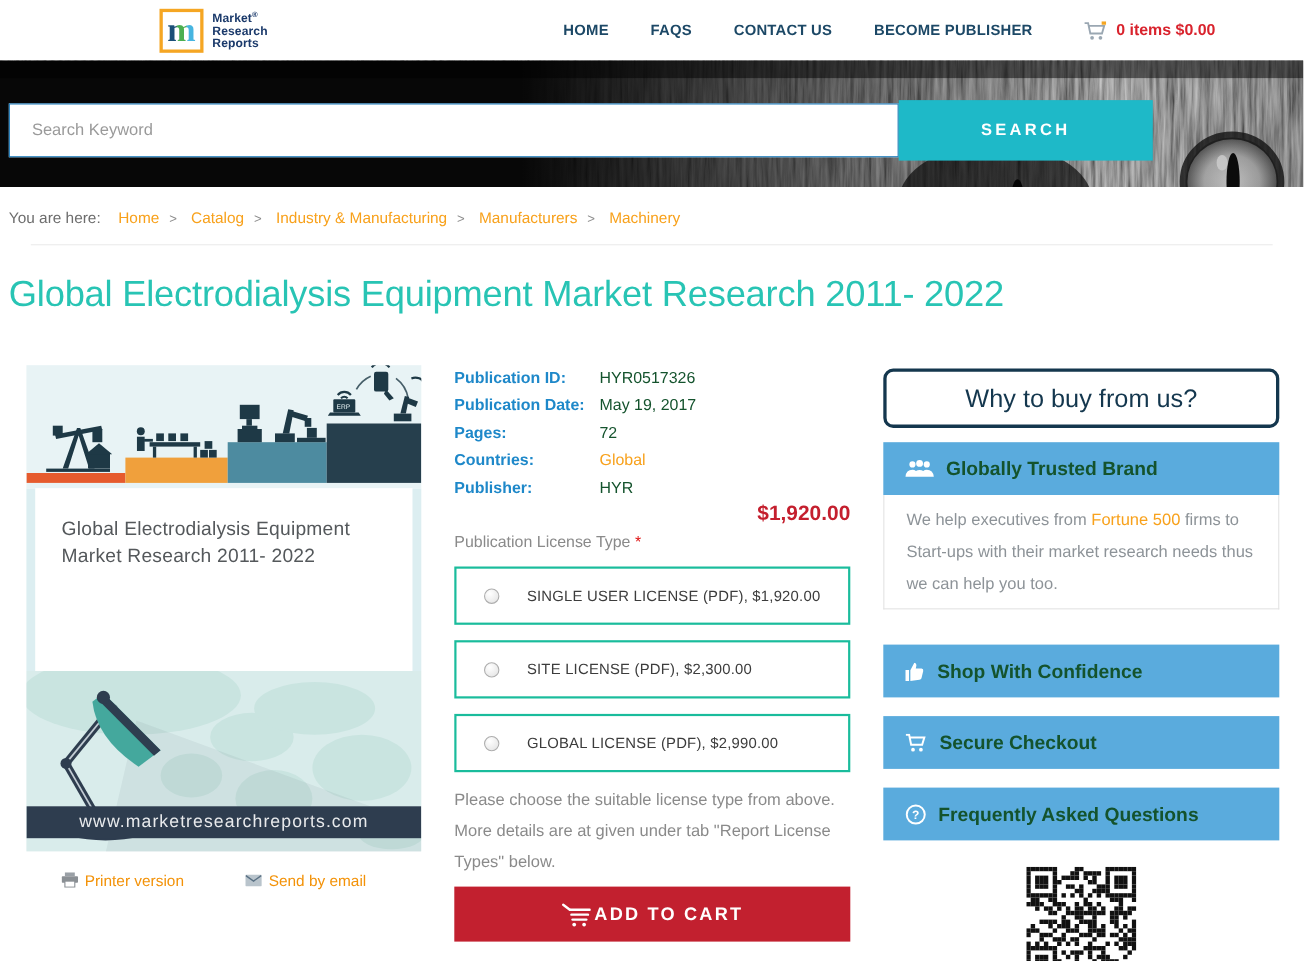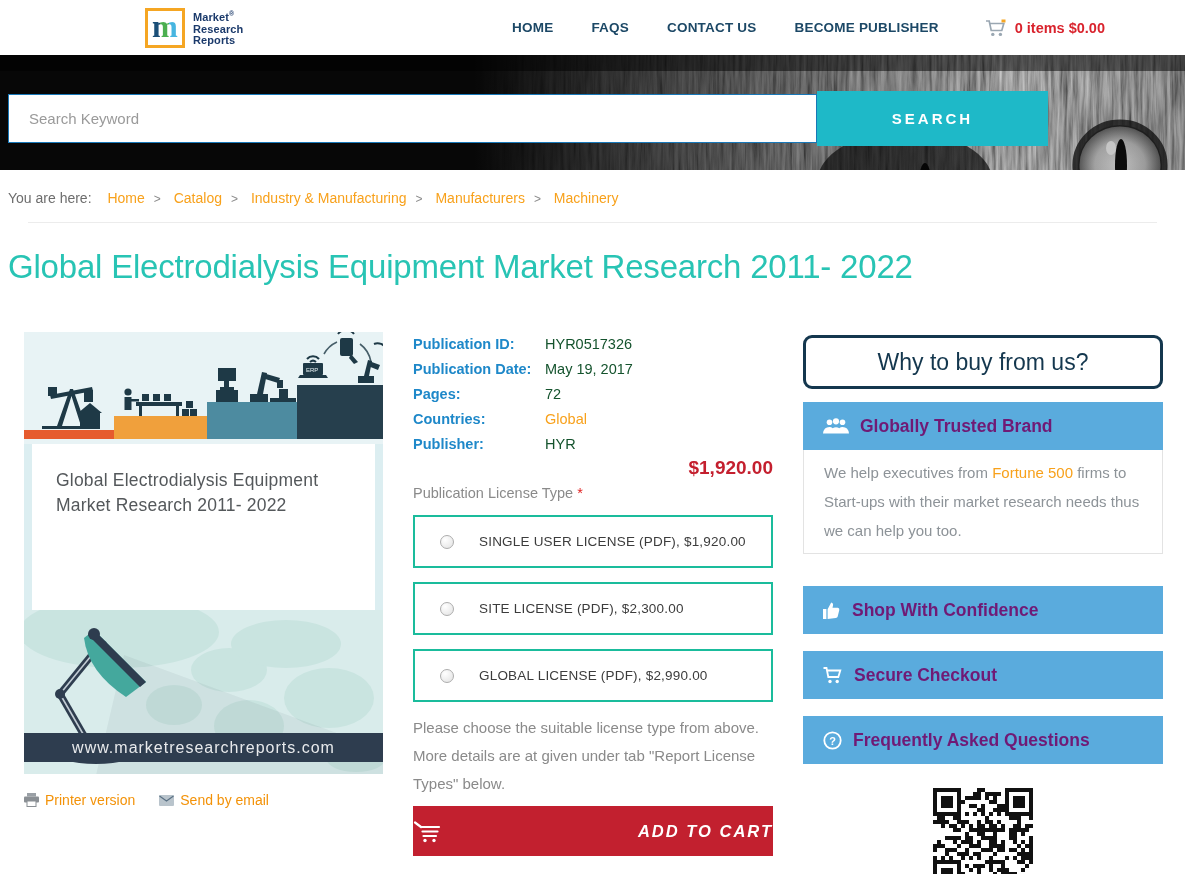--- a/index.html
+++ b/index.html
@@ -44,44 +44,44 @@
   .col-right { width:360px; }
 
   
   .cover-top { height:112px; background:#e8f3f5; }
   .cover-title { height:166px; background:#fff; border-left:8px solid #dceef1; border-right:8px solid #dceef1;
     padding:24px 22px 0 24px; font-size:17.5px; color:#54585b; line-height:25px; letter-spacing:.2px; }
   .cover-map { height:164px; background:#d9eceb; position:relative; overflow:hidden; }
   .cover-site { position:absolute; left:0; right:0; bottom:12px; height:29px; background:#2e3d4f; color:#e8eaec;
     font-size:16px; display:flex; align-items:center; justify-content:center; letter-spacing:1px; }
   .doc-links { margin-top:18px; display:flex; gap:24px; align-items:center; }
-  .doc-links a { display:flex; gap:6px; align-items:center; color:#f39208; font-size:14px; text-decoration:none; cursor:pointer; }
+  .doc-links a { display:flex; gap:6px; align-items:center; color:#f39208; font-size:14px; text-decoration:none; cursor:pointer;margin-left:32px; }
 
   
   .detail-row { display:flex; font-size:14.5px; line-height:25px; }
   .detail-label { width:132px; color:#1e88c9; font-weight:bold; }
   .detail-value { color:#14532d; }
   .detail-value.orange { color:#f8a11b; cursor:pointer; }
   .price { text-align:right; font-size:19px; font-weight:bold; color:#c41f2e; margin-top:0; }
   .license-label { margin-top:6px; font-size:14.5px; color:#8a8a8a; }
   .license-label .req { color:#e02020; }
   .license-option { margin-top:14px; height:53px; border:2px solid #1abc9c; background:#fff; display:flex;
     align-items:center; padding-left:25px; gap:25px; cursor:pointer; }
   .radio { width:14px; height:14px; border-radius:50%; border:1px solid #adadad; flex:none;
     background:radial-gradient(circle at 35% 30%, #fff, #e1e1e1); }
   .option-text { font-size:13.5px; color:#3c3c3c; letter-spacing:.2px; }
   .license-note { margin-top:12px; font-size:15px; color:#8a8a8a; line-height:28px; }
   .add-cart { margin-top:8px; width:360px; height:50px; background:#c2202f; border:none; display:flex; align-items:center;
-    justify-content:space-between; color:#fff; font-weight:bold; font-size:16.5px; letter-spacing:2px; cursor:pointer;
-    font-family:"Liberation Sans", sans-serif;font-style:italic; }
+    justify-content:center; color:#fff; font-weight:bold; font-size:16.5px; letter-spacing:2px; cursor:pointer;
+    font-family:"Liberation Sans", sans-serif; }
 
   
   .why-box { margin-top:3px; height:54px; border:3px solid #14374e; border-radius:9px; display:flex; align-items:center;
     justify-content:center; font-size:23px; color:#14374e; }
-  .side-bar { margin-top:13px; height:48px; background:#5aabdd; color:#701a75; display:flex; align-items:center;
+  .side-bar { margin-top:13px; height:48px; background:#5aabdd; color:#14532d; display:flex; align-items:center;
     padding-left:20px; gap:11px; font-size:17.5px; font-weight:bold; cursor:pointer; }
   .side-bar + .side-bar { margin-top:17px; }
   .side-panel { border:1px solid #e3e3e3; border-top:none; background:#fff; padding:8px 20px; font-size:15px;
     color:#8d9398; line-height:29px; }
   .side-panel .orange { color:#f8a11b; cursor:pointer; text-decoration:none; }
   .panel-gap { height:19px; }
   .qr { width:100px; height:100px; margin:24px auto 0; }
 </style>
 </head>
 <body>

